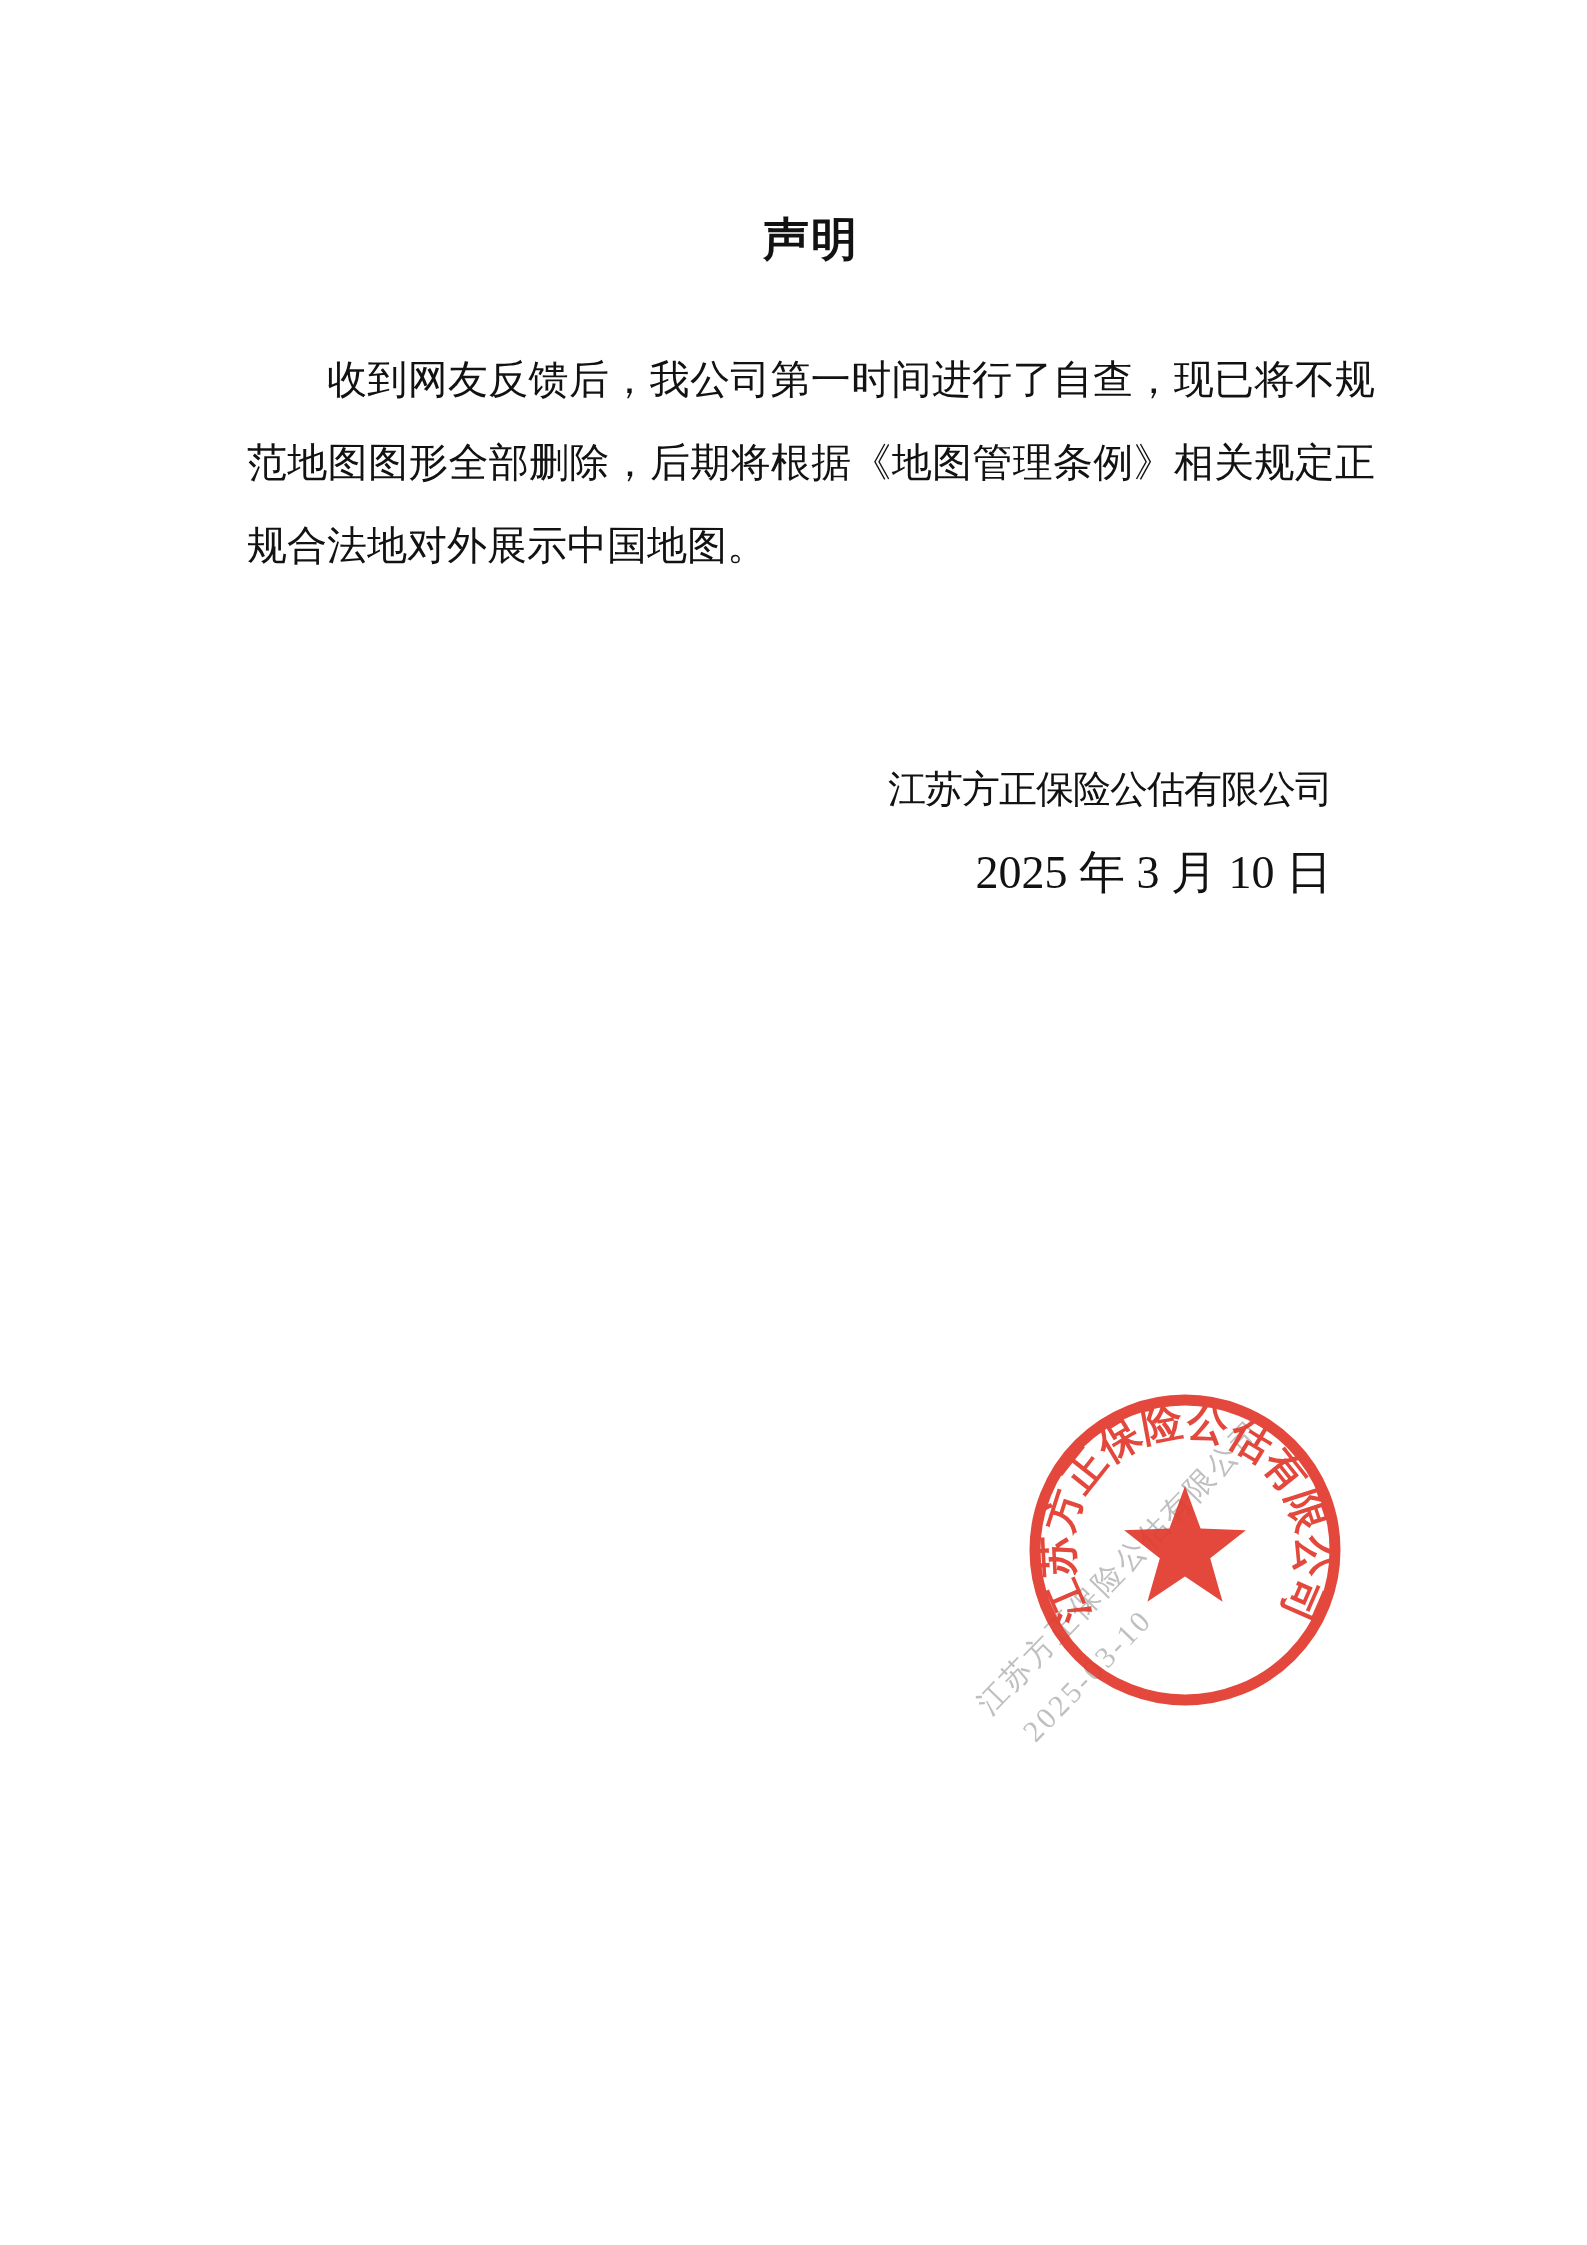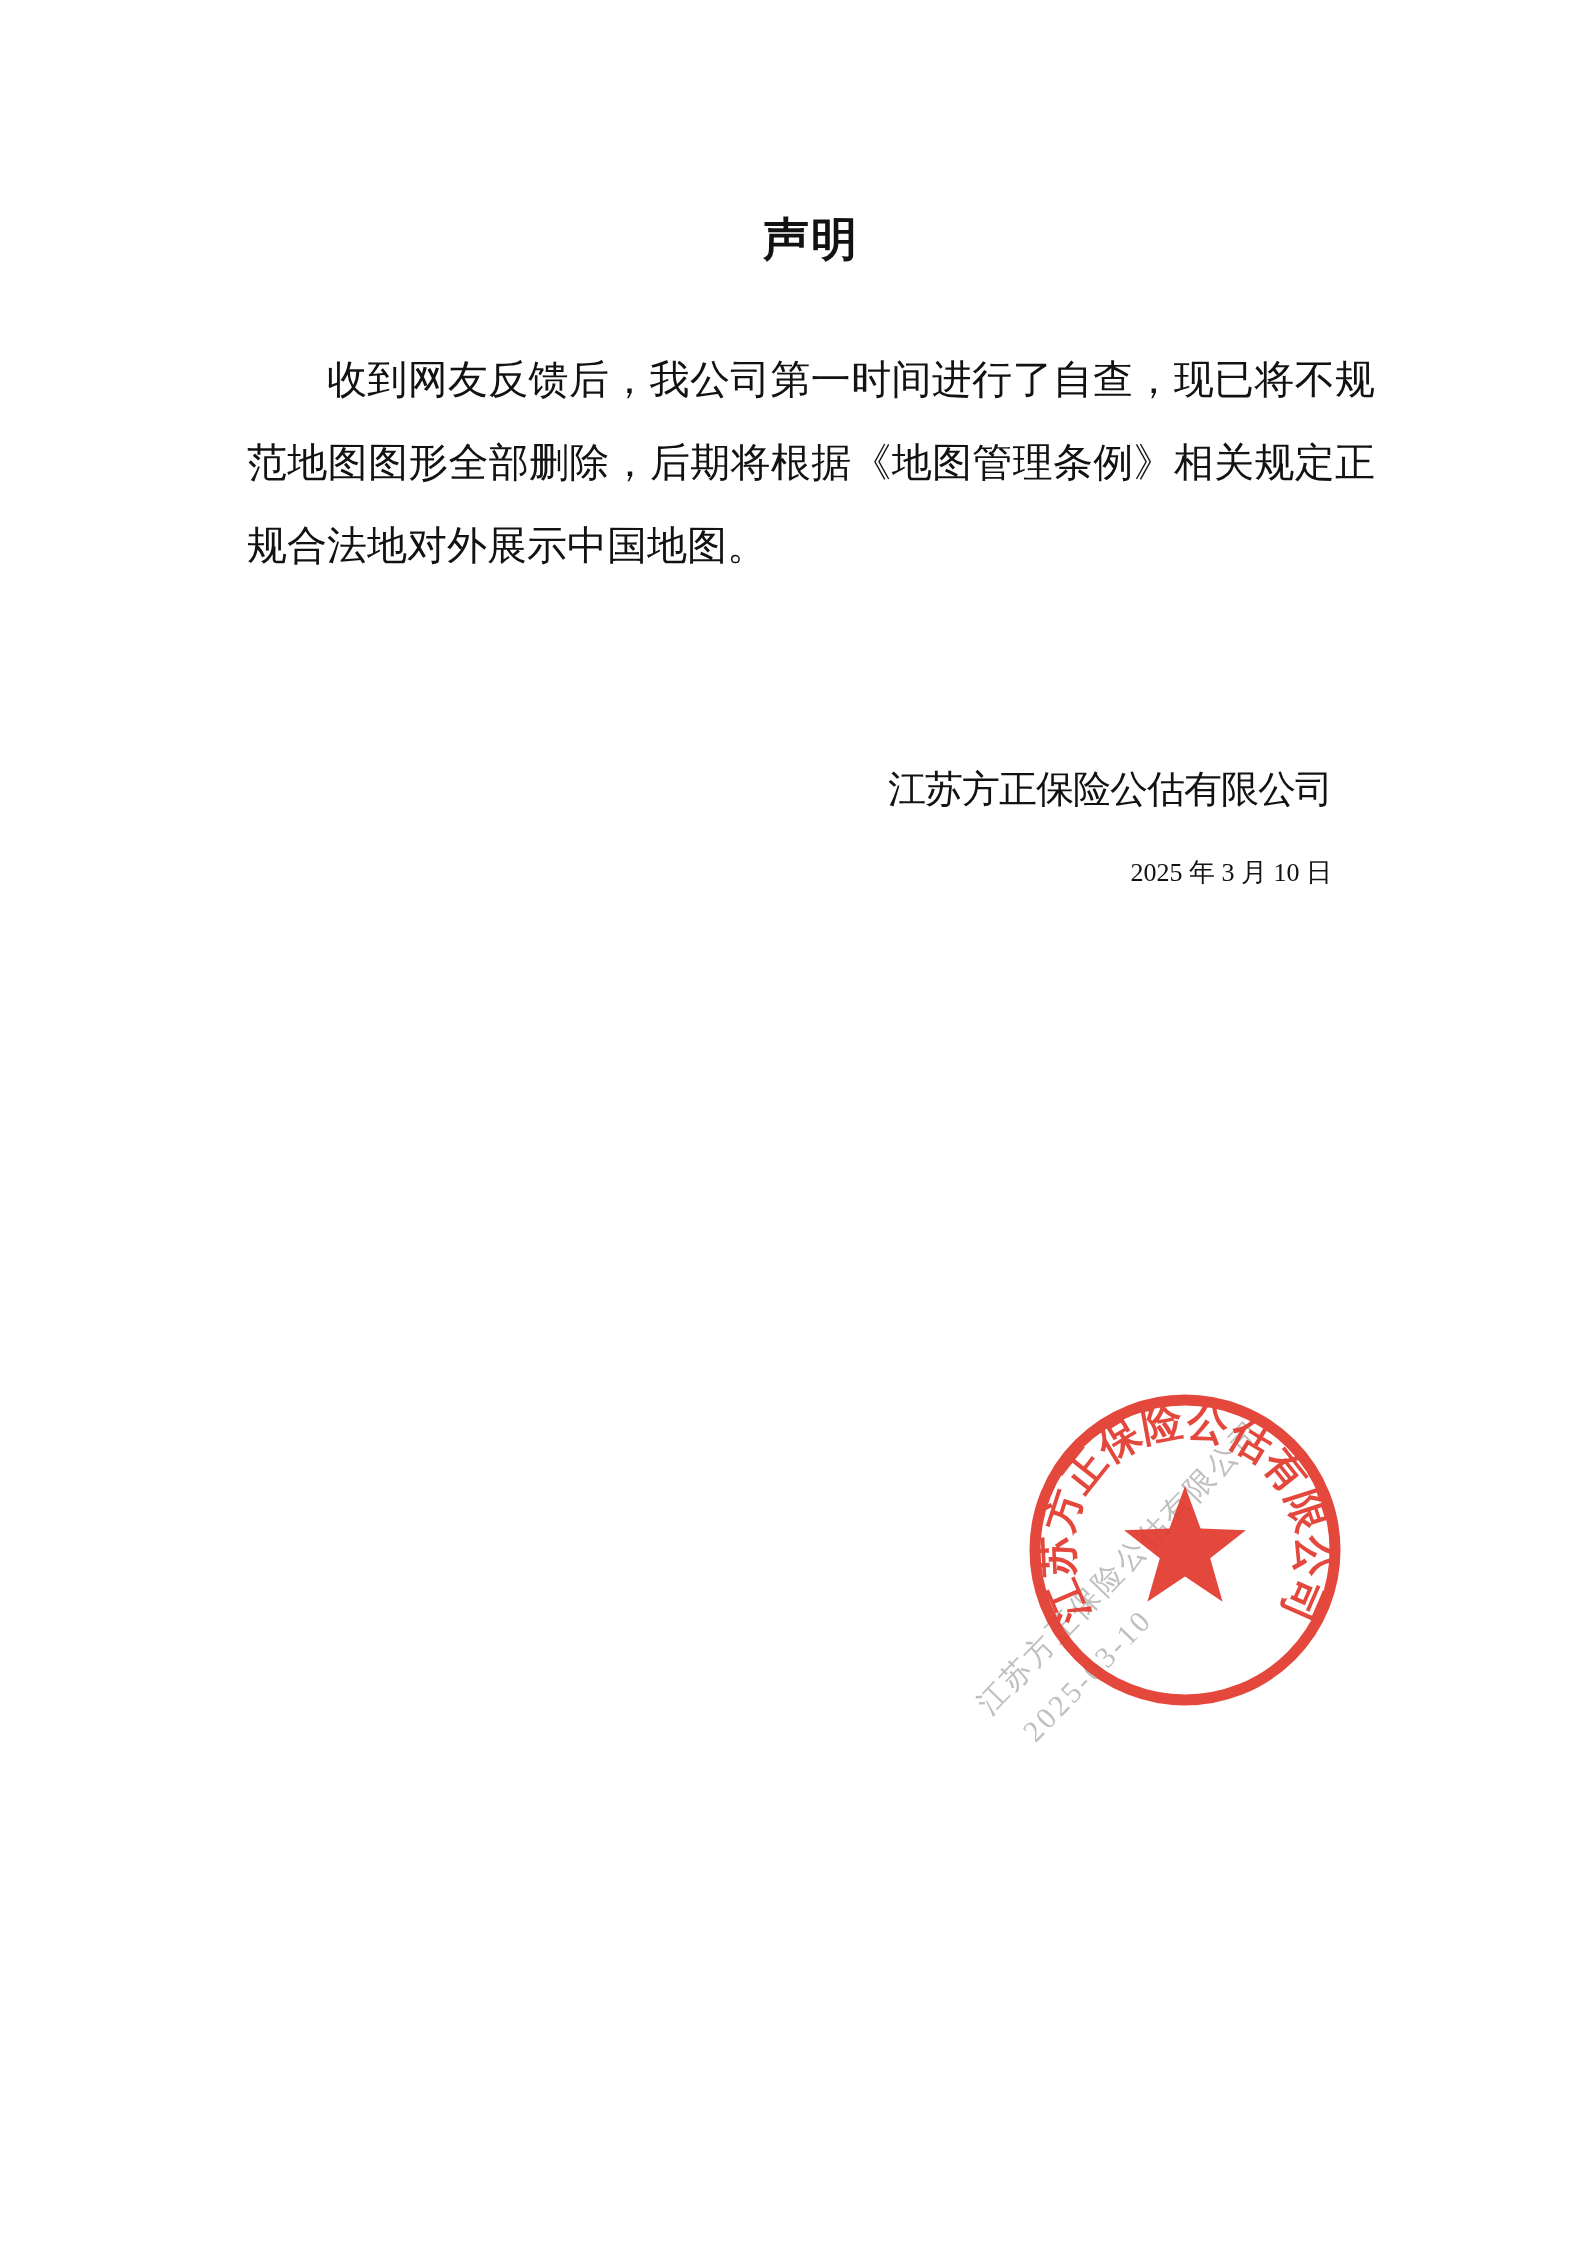--- a/index.html
+++ b/index.html
@@ -36,21 +36,21 @@
     margin-top:161px;
     text-align:right;
     padding-right:43px;
   }
   .sign-company{
     font-size:38px;
     line-height:83px;
     letter-spacing:-1px;
   }
   .sign-date{
-    font-size:26px;
+    font-size:46px;
     line-height:83px;
   }
   
   .esign-watermark{
     position:absolute;
     left:930px;top:1495px;
     width:510px;height:110px;
     z-index:1;
     transform:rotate(-46deg);
     transform-origin:center center;

